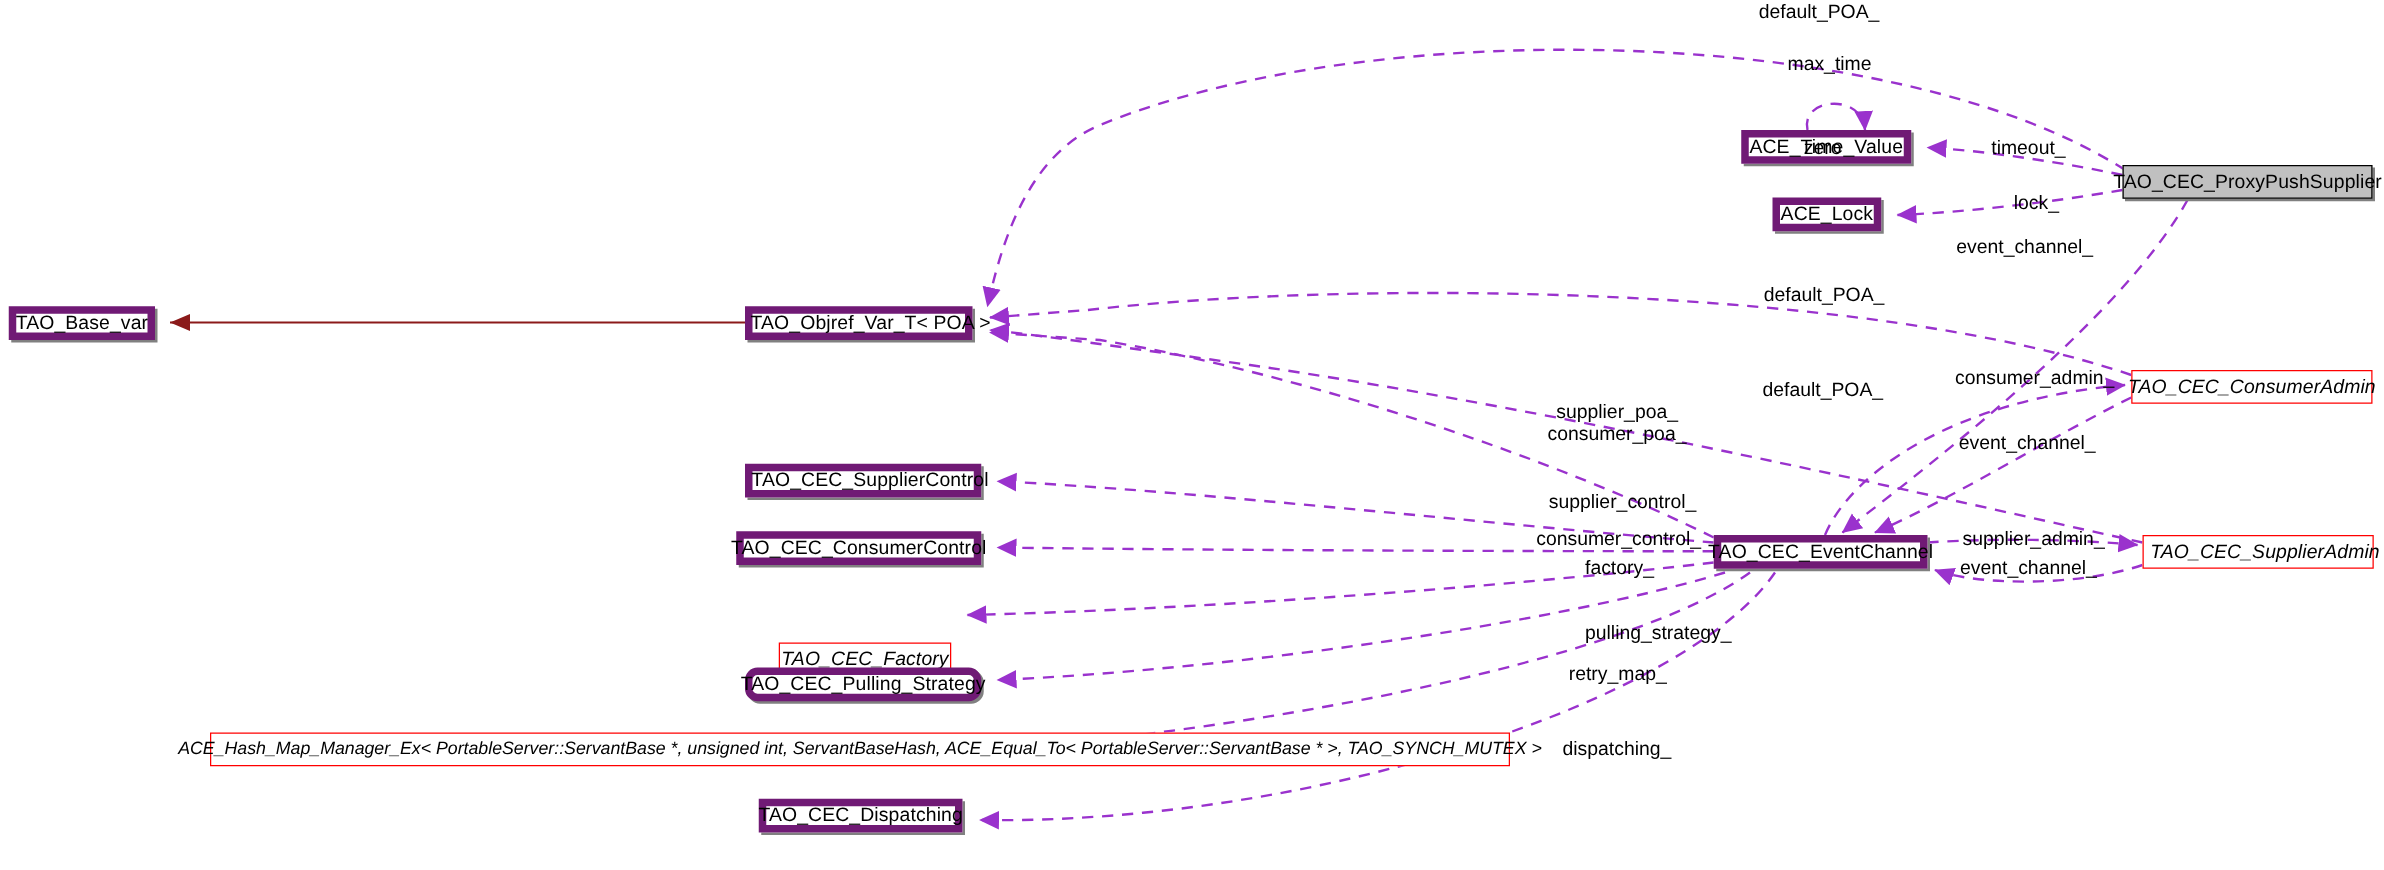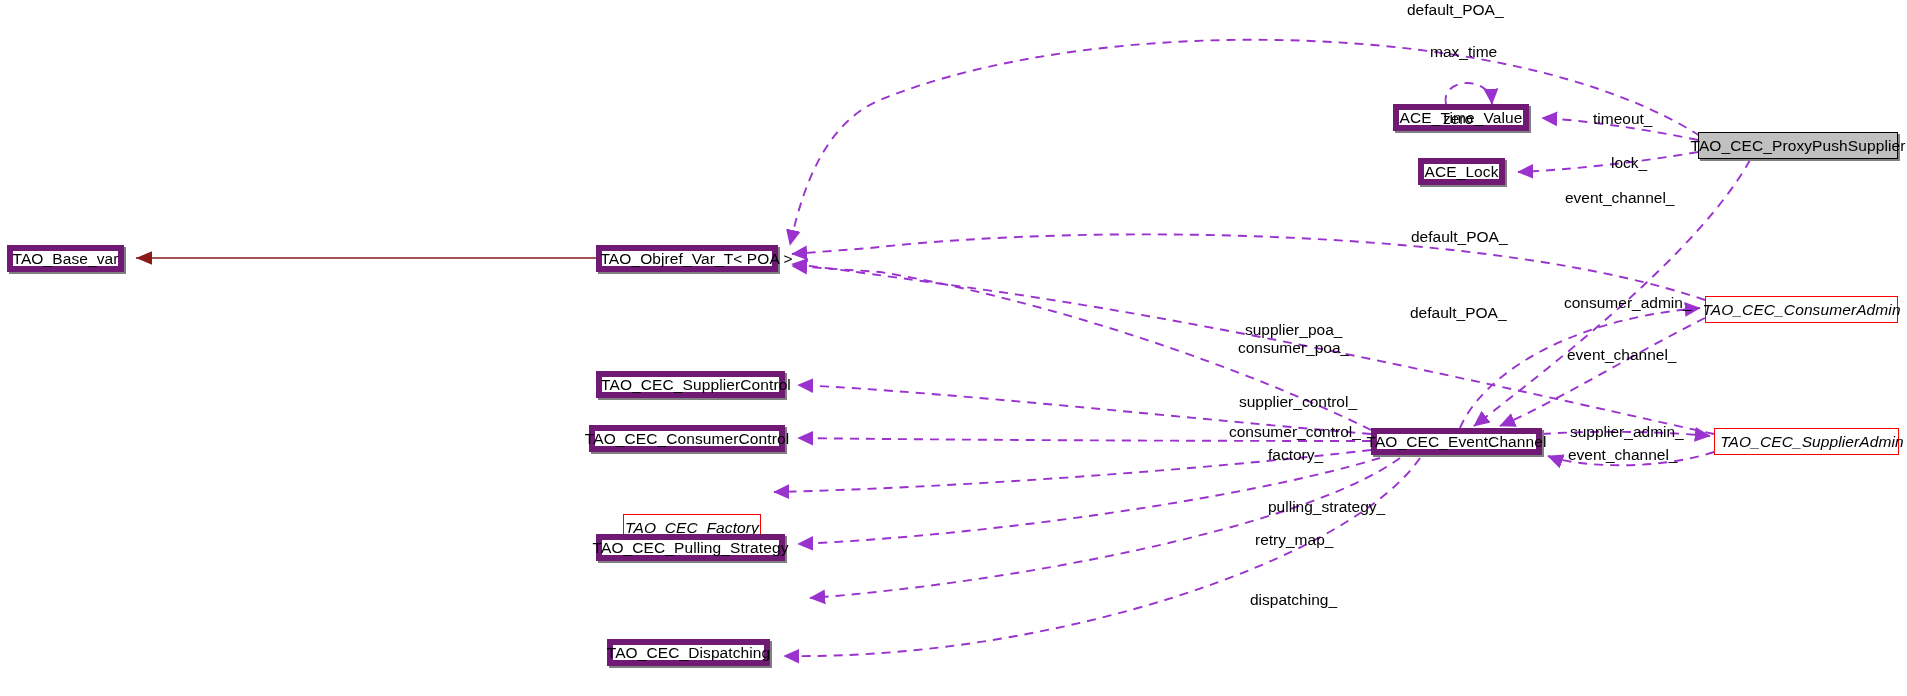--- a/index.html
+++ b/index.html
@@ -133,21 +133,22 @@
   <div class="node shadowed" style="left:596px;  top:245px; width:182px;  height:27px;padding-left:28px;">TAO_Objref_Var_T&lt; POA &gt;</div>
   <div class="node shadowed" style="left:1393px; top:104px; width:136px;  height:27px;">ACE_Time_Value</div>
   <div class="node shadowed" style="left:1418px; top:158px; width:87px;   height:27px;">ACE_Lock</div>
   <div class="node current" style="left:1698px; top:132px; width:200px;  height:27px;">TAO_CEC_ProxyPushSupplier</div>
   <div class="node red" style="left:1705px; top:296px; width:193px;  height:27px;">TAO_CEC_ConsumerAdmin</div>
   <div class="node red" style="left:1714px; top:428px; width:185px;  height:27px;padding-left:20px;">TAO_CEC_SupplierAdmin</div>
   <div class="node shadowed" style="left:1371px; top:428px; width:171px;  height:27px;">TAO_CEC_EventChannel</div>
   <div class="node shadowed" style="left:596px;  top:371px; width:189px;  height:27px;padding-left:20px;">TAO_CEC_SupplierControl</div>
   <div class="node shadowed" style="left:589px;  top:425px; width:196px;  height:27px;">TAO_CEC_ConsumerControl</div>
   <div class="node red" style="left:623px;  top:480px; width:138px;  height:27px;margin-top:34px;">TAO_CEC_Factory</div>
-  <div class="node shadowed" style="left:596px;  top:534px; width:189px;  height:27px;">TAO_CEC_Pulling_Strategy</div>
+  <div class="node shadowed" style="left:596px;  top:534px; width:189px;  height:27px;border-radius:10px;">TAO_CEC_Pulling_Strategy</div>
+  <div class="node red wide-template" style="left:168px; top:586px; width:1040px; height:27px;">ACE_Hash_Map_Manager_Ex&lt; PortableServer::ServantBase *, unsigned int, ServantBaseHash, ACE_Equal_To&lt; PortableServer::ServantBase * &gt;, TAO_SYNCH_MUTEX &gt;</div>
   <div class="node shadowed" style="left:607px;  top:639px; width:163px;  height:27px;">TAO_CEC_Dispatching</div>
 
   <div class="edge-label" style="left:1407px; top:2px;">default_POA_</div>
   <div class="edge-label" style="left:1430px; top:44px;">max_time</div>
   <div class="edge-label" style="left:1443px; top:63px;margin-top:48px;">zero</div>
   <div class="edge-label" style="left:1593px; top:111px;">timeout_</div>
   <div class="edge-label" style="left:1611px; top:155px;">lock_</div>
   <div class="edge-label" style="left:1565px; top:190px;">event_channel_</div>
   <div class="edge-label" style="left:1411px; top:229px;">default_POA_</div>
   <div class="edge-label" style="left:1564px; top:295px;">consumer_admin_</div>

